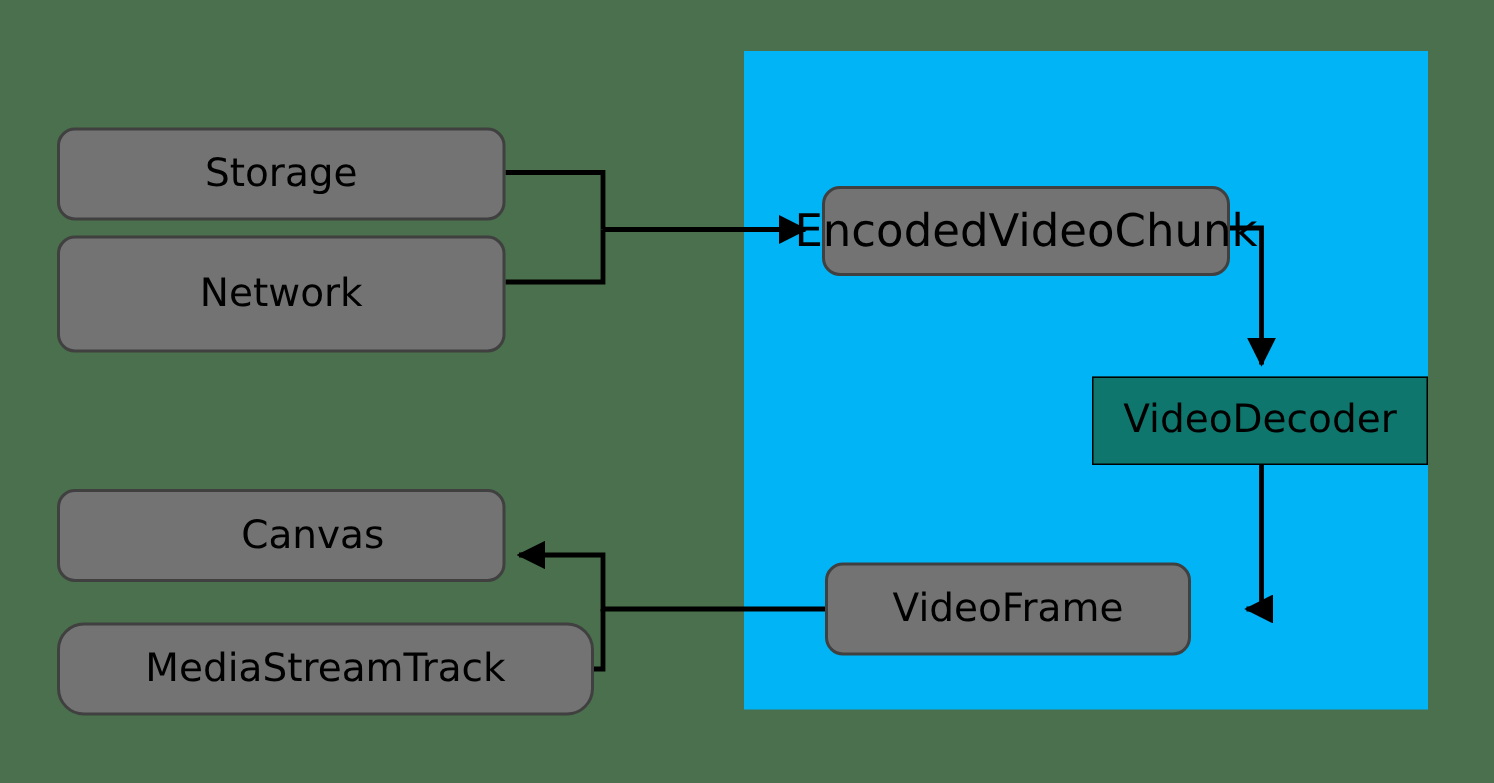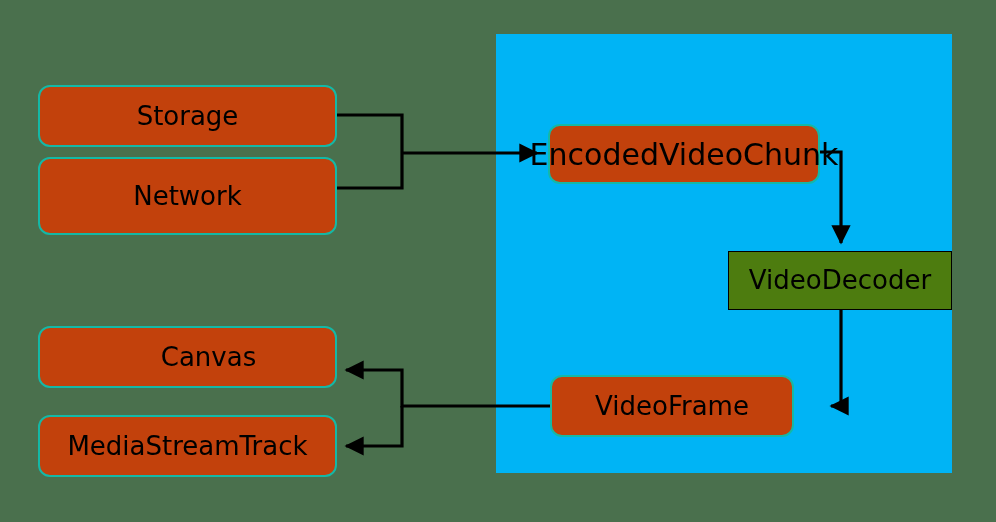--- a/index.html
+++ b/index.html
@@ -33,27 +33,27 @@
     display: flex;
     align-items: center;
     justify-content: center;
     text-align: center;
     color: #000000;
     line-height: 1.1;
     white-space: nowrap;
     user-select: none;
   }
   .node-rounded {
-    background: #c2410c;
-    border: 2px solid #14b8a6;
+    background: #737373;
+    border: 2px solid #404040;
     border-radius: 12px;
     text-align: right;
   }
   .node-rect {
-    background: #4d7c0f;
+    background: #0f766e;
     border: 1.5px solid #000000;
     border-radius: 0;
   }
   .label-lg { font-size: 26px; }
   .label-md { font-size: 30px; }
 </style>
 </head>
 <body>
 
 <div id="diagram-root">
@@ -111,17 +111,17 @@
   </div>
 
   <div class="node node-rounded label-lg" style="left:550px; top:375px; width:244px; height:62px;">
     <span>VideoFrame</span>
   </div>
 
   <div class="node node-rounded label-lg" style="left:38px; top:326px; width:299px; height:62px;padding-left:42px;">
     <span>Canvas</span>
   </div>
 
-  <div class="node node-rounded label-lg" style="left:38px; top:415px; width:299px; height:62px;">
+  <div class="node node-rounded label-lg" style="left:38px; top:415px; width:358px; height:62px;border-radius:18px;">
     <span>MediaStreamTrack</span>
   </div>
 
 </div>
 
 </body></html>

